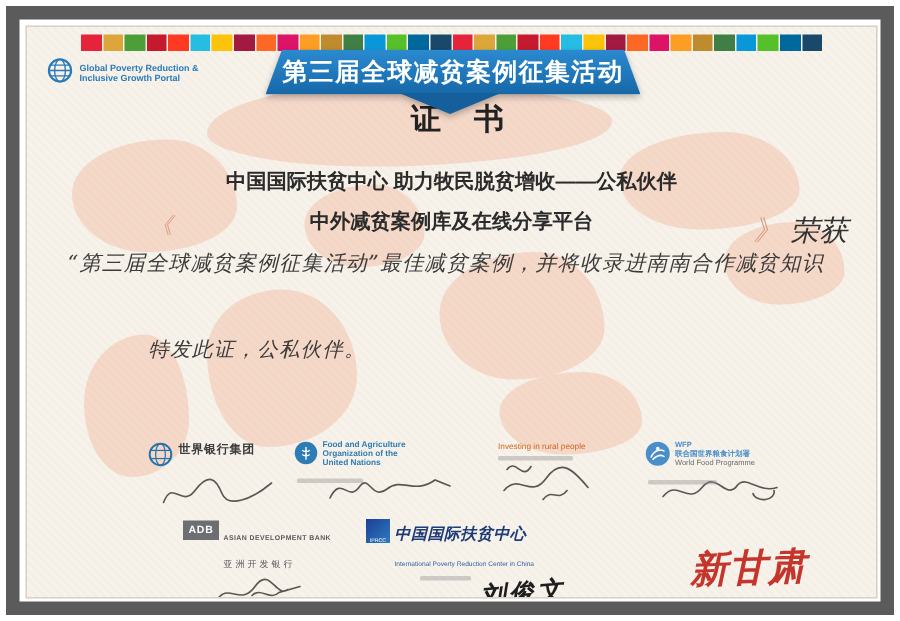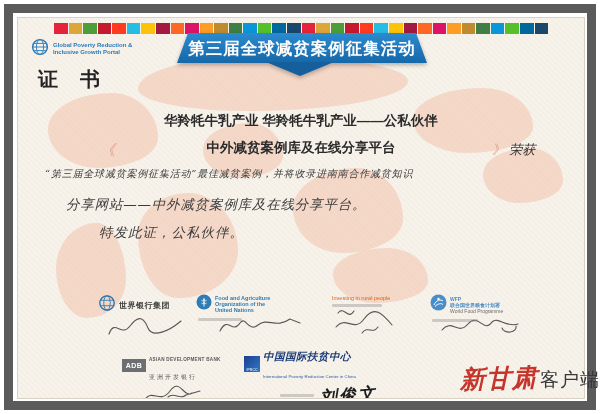--- a/index.html
+++ b/index.html
@@ -32,40 +32,40 @@
           color:#fff;font-weight:bold;font-size:16.5px;letter-spacing:1px;
           text-align:center;line-height:30px;}
   .ribbon-point{position:absolute;left:266px;top:38px;width:68px;height:14px;
           background:#155f9c;clip-path:polygon(0 0,100% 0,50% 100%);}
 
   
   .portal{position:absolute;left:13px;top:20px;display:flex;align-items:center;gap:4px;}
   .portal-text{font-size:6px;line-height:7px;color:#2a7ab8;font-weight:bold;}
 
   
-  .title{position:absolute;left:0;top:48px;width:100%;text-align:left;
-         font-size:20px;font-weight:bold;color:#222;letter-spacing:22px;padding-left:20px;
+  .title{position:absolute;left:0;top:48px;width:100%;text-align:center;
+         font-size:20px;font-weight:bold;color:#222;letter-spacing:22px;padding-left:30px;
          font-family:"Liberation Sans",sans-serif;box-sizing:border-box;}
   .case1{position:absolute;left:0;top:94px;width:100%;text-align:center;
          font-size:13.5px;font-weight:bold;color:#2b2b2b;}
   .case2{position:absolute;left:0;top:121px;width:100%;text-align:center;
          font-size:13.5px;font-weight:bold;color:#2b2b2b;}
   .kaiti{font-family:"DejaVu Serif","Liberation Serif",serif;font-style:italic;color:#3c3c3c;}
   .bracket{position:absolute;font-size:15px;color:#d99a82;}
   .br-open{left:82px;top:123px;}
-  .award{position:absolute;left:474px;top:123px;font-size:13px;white-space:nowrap;}
+  .award{position:absolute;left:484px;top:123px;font-size:19px;white-space:nowrap;}
   .award .bk{color:#d99a82;}
   .award .wd{color:#333;}
-  .body1{position:absolute;left:27px;top:149px;font-size:10px;letter-spacing:.8px;white-space:nowrap;font-style:italic;}
+  .body1{position:absolute;left:27px;top:149px;font-size:14px;letter-spacing:.8px;white-space:nowrap;font-style:italic;}
   .body2{position:absolute;left:48px;top:178px;font-size:13.5px;letter-spacing:.8px;white-space:nowrap;}
   .closing{position:absolute;left:81px;top:206px;font-size:13.5px;letter-spacing:1px;white-space:nowrap;}
 
   
   .org{position:absolute;}
-  .row{display:flex;align-items:center;gap:3px;}
+  .row{display:flex;gap:3px;}
   .sig{stroke:#3c3c3c;stroke-width:1.1;fill:none;opacity:.85;stroke-linecap:round;}
   .fine{height:3px;background:#8f8f8f;opacity:.4;border-radius:1px;}
 
   .wb-label{font-size:8px;font-weight:bold;color:#3d3d3d;letter-spacing:.5px;}
   .fao-lines{font-size:5.5px;line-height:6px;color:#2e7cb5;font-weight:bold;}
   .ifad-abbr{font-size:11px;font-weight:bold;color:#22223a;letter-spacing:.5px;}
   .ifad-tag{font-size:5.5px;color:#d3641c;margin-top:1px;}
   .wfp-lines{font-size:5px;line-height:6px;color:#4a8ec9;font-weight:bold;}
   .wfp-en{color:#6b6b6b;font-weight:normal;}
   .adb-box{width:24px;height:13px;background:#6d6e71;color:#fff;font-size:7px;font-weight:bold;
@@ -157,30 +157,29 @@
       </svg>
     </span>
     <span class="portal-text">
       <span>Global Poverty Reduction &amp;</span><br>
       <span>Inclusive Growth Portal</span>
     </span>
   </div>
 
   <div class="title">证书</div>
 
-  <div class="case1">华羚牦牛乳产业 华羚牦牛乳产业——公私伙伴</div>
+  <div class="case1">中国国际扶贫中心 助力牧民脱贫增收——公私伙伴</div>
   <div class="case2">中外减贫案例库及在线分享平台</div>
   <span class="bracket br-open kaiti">《</span>
   <span class="award kaiti">
     <span class="bk">》</span>
     <span class="wd">荣获</span>
   </span>
 
   <div class="body1 kaiti">“第三届全球减贫案例征集活动”最佳减贫案例，并将收录进南南合作减贫知识</div>
-  <div class="body2 kaiti">分享网站——中外减贫案例库及在线分享平台。</div>
   <div class="closing kaiti">特发此证，公私伙伴。</div>
 
   <div class="org" style="left:80px;top:276px;">
     <div class="row">
       <span>
         <svg width="18" height="18" viewBox="0 0 20 20">
           <circle cx="10" cy="10" r="8" fill="none" stroke="#2574ac" stroke-width="1.5"></circle>
           <ellipse cx="10" cy="10" rx="3.6" ry="8" fill="none" stroke="#2574ac" stroke-width=".9"></ellipse>
           <line x1="2.5" y1="7" x2="17.5" y2="7" stroke="#2574ac" stroke-width=".9"></line>
           <line x1="2.5" y1="13" x2="17.5" y2="13" stroke="#2574ac" stroke-width=".9"></line>
@@ -274,14 +273,13 @@
 
 <div class="frame"></div>
 
 <div class="ribbon-wrap">
   <div class="ribbon">第三届全球减贫案例征集活动</div>
   <div class="ribbon-point"></div>
 </div>
 
 <div class="brand">
   <span class="brand-red">新甘肃</span>
-  <span class="brand-suffix">客户端</span>
 </div>
 
 </body></html>

